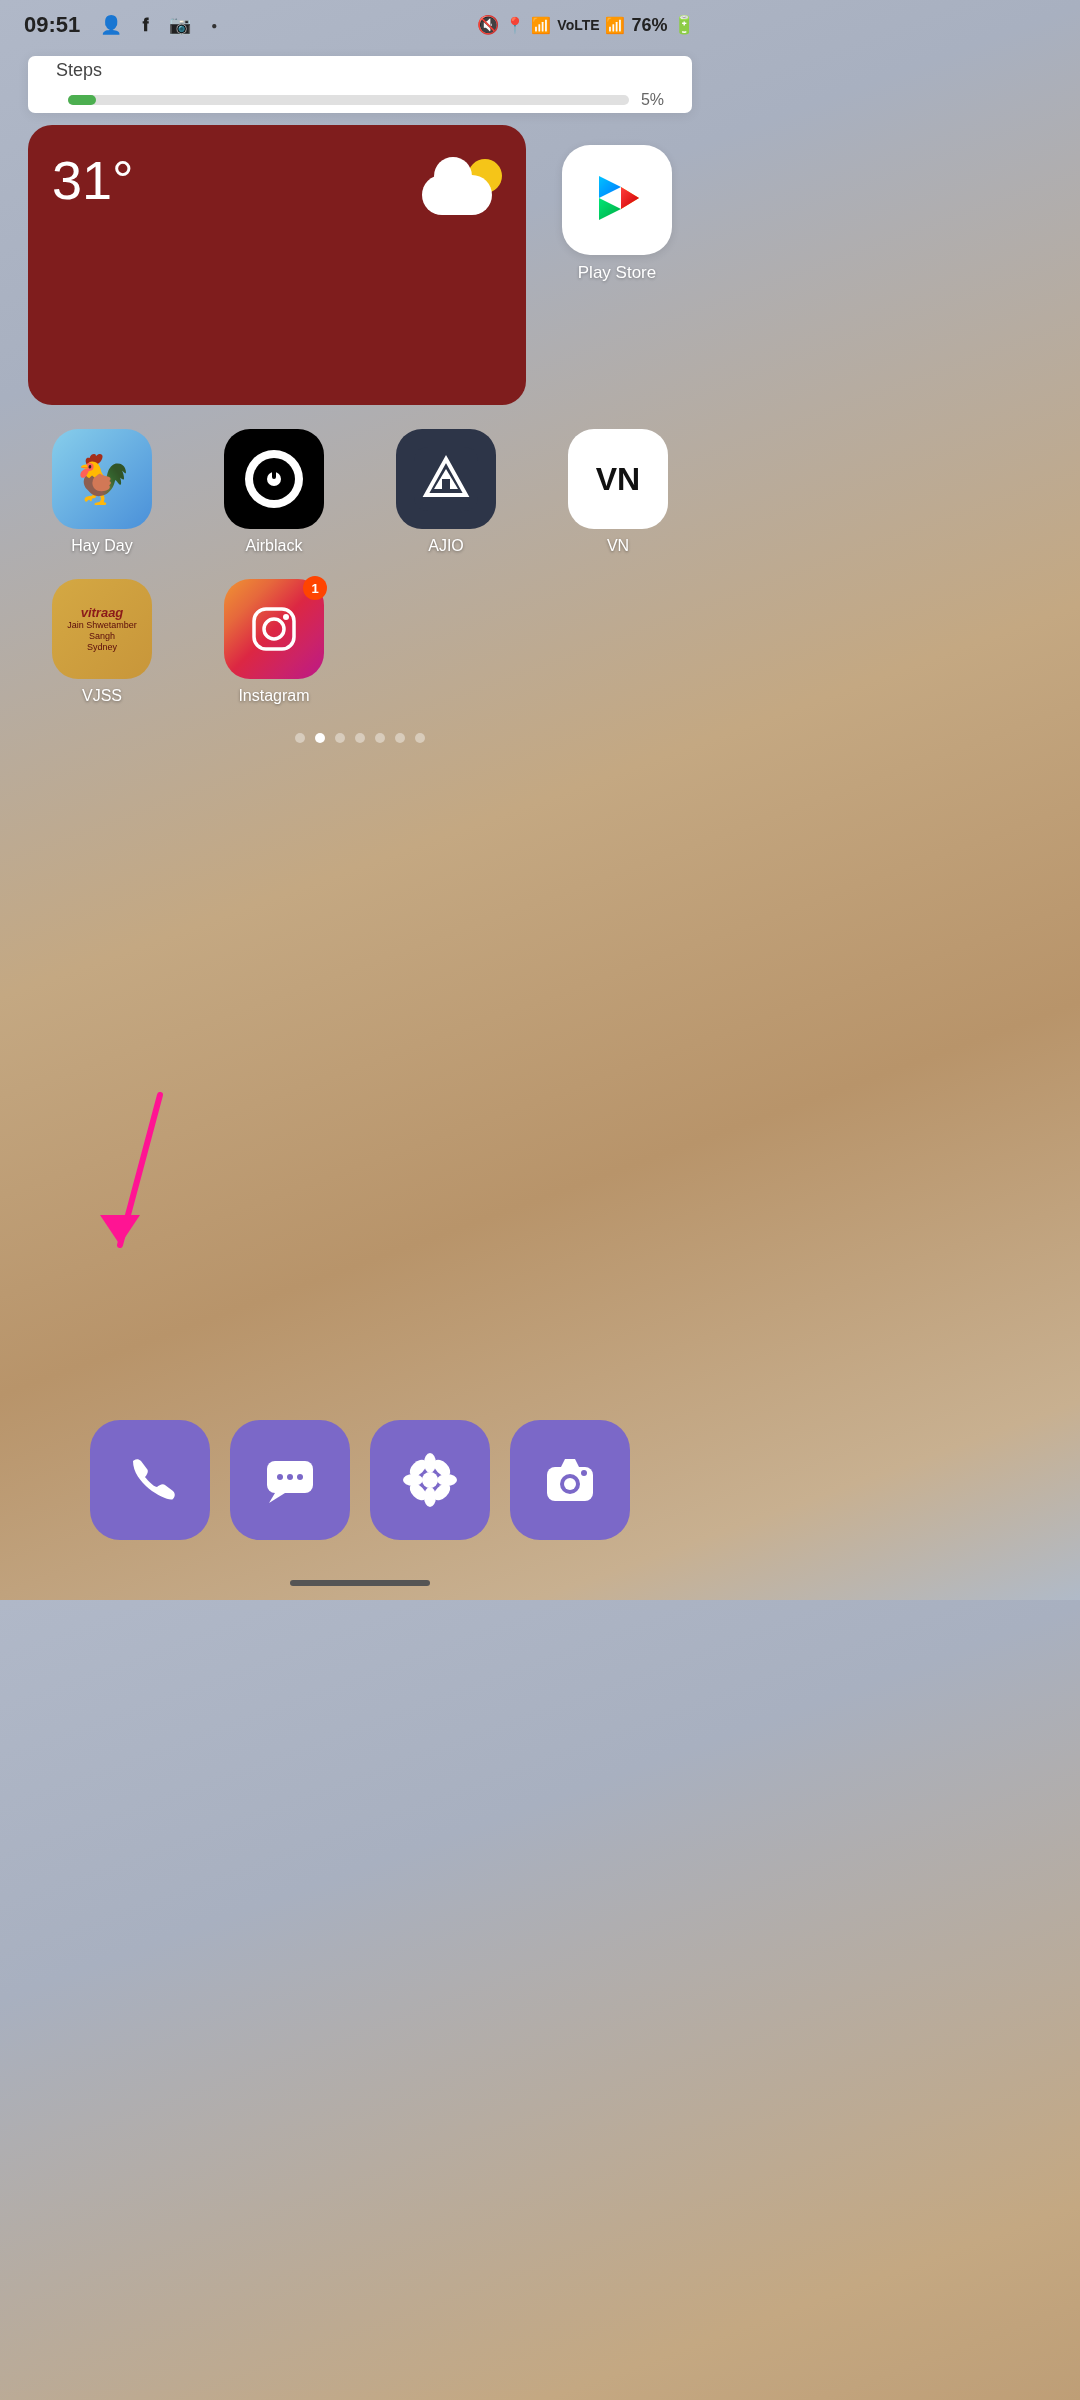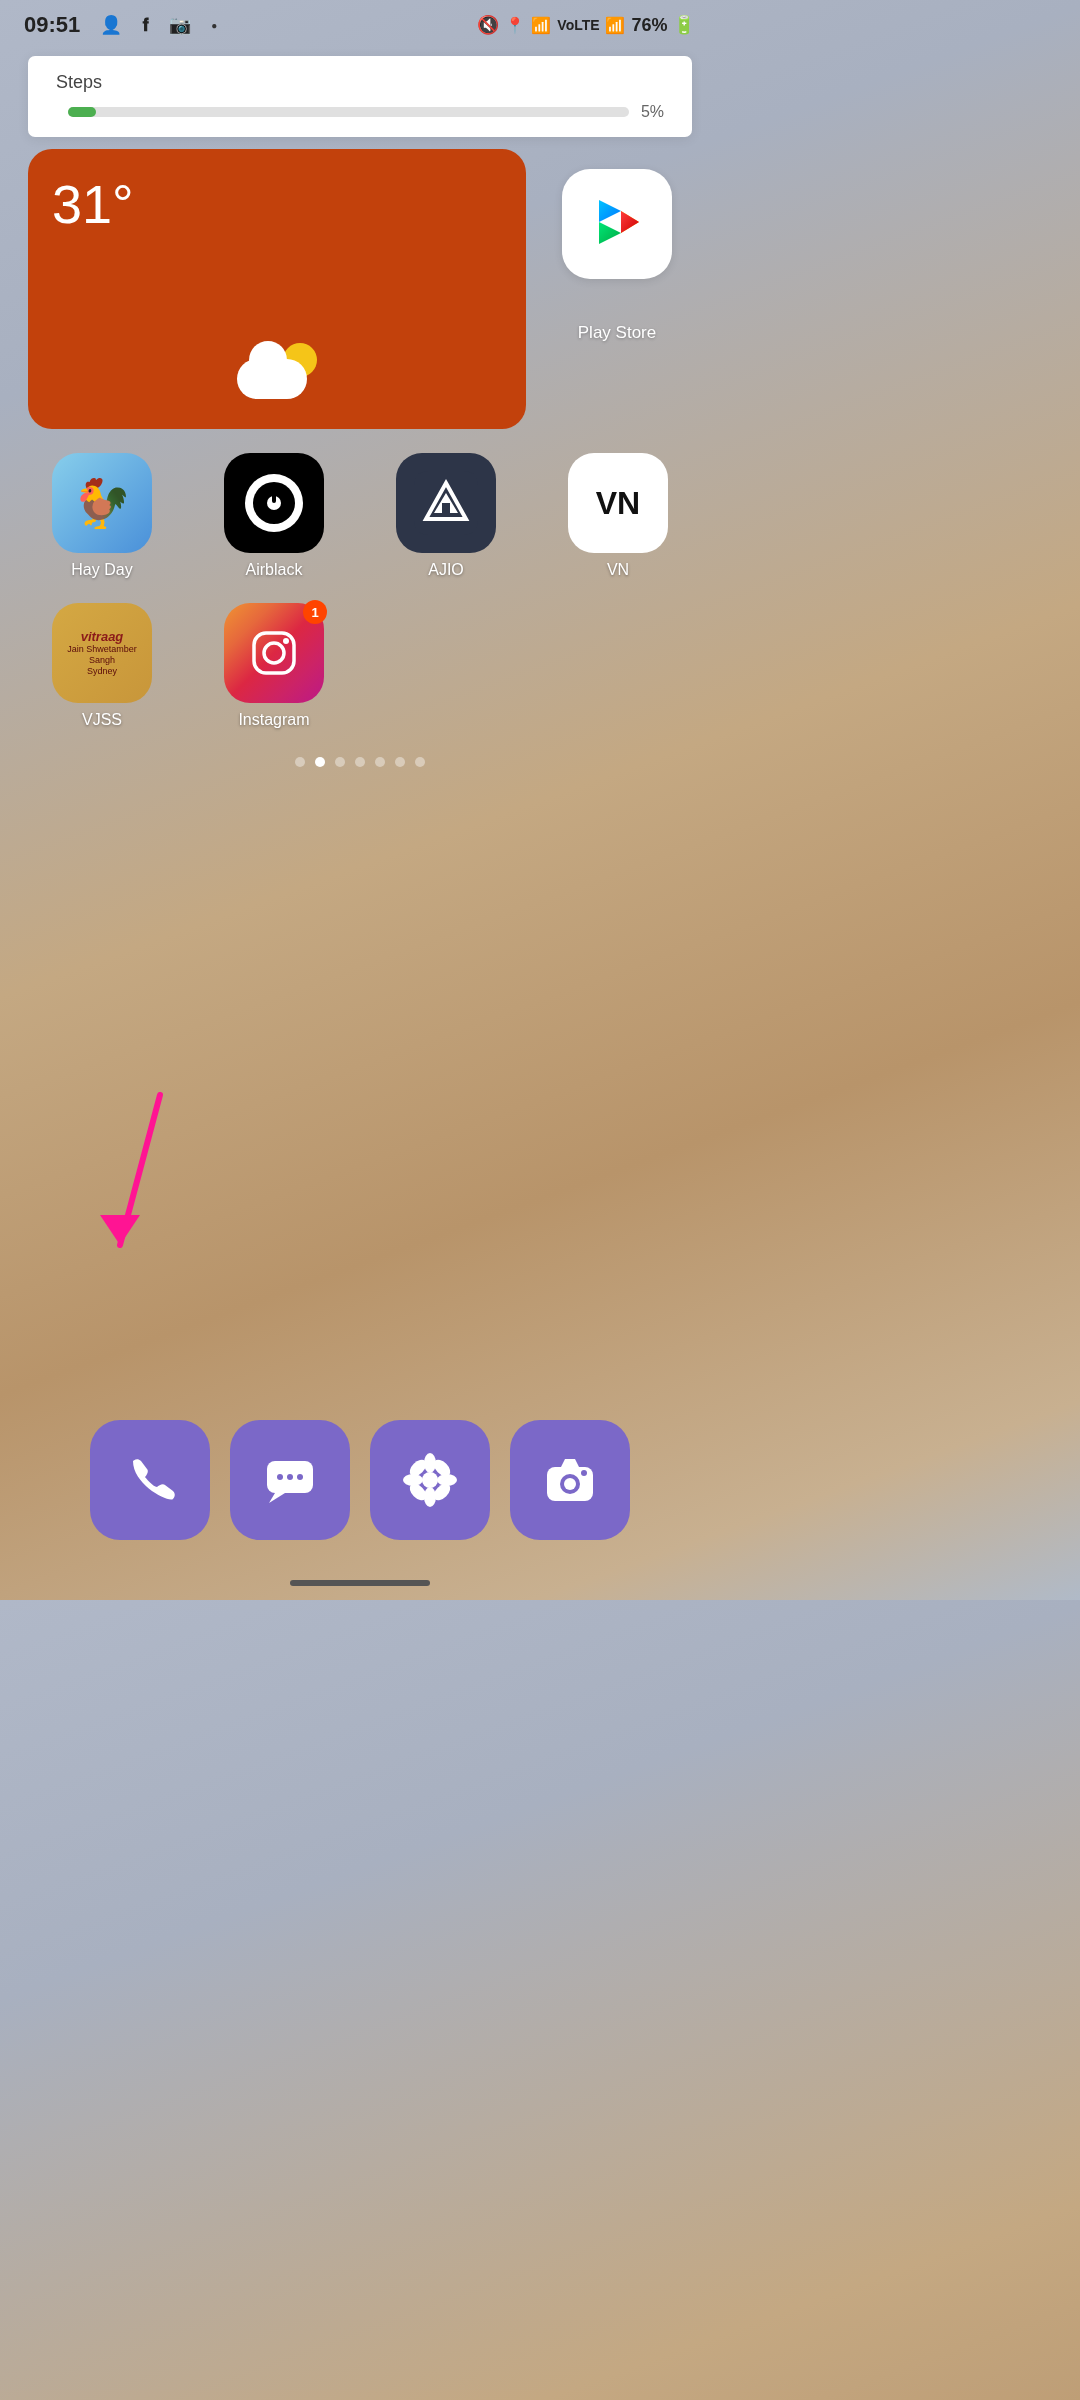--- a/index.html
+++ b/index.html
@@ -26,21 +26,21 @@
     }
     .status-left { display: flex; align-items: center; gap: 20px; }
     .status-right { display: flex; align-items: center; gap: 6px; font-size: 18px; }
     .status-time { font-size: 22px; font-weight: 700; }
 
     
     .steps-widget {
       background: white;
       border-radius: 7px;
       margin: 12px 28px;
-      padding: 16px 28px;
+      padding: 4px 28px;
       box-shadow: 0 2px 12px rgba(0,0,0,0.08);
     }
     .steps-title { font-size: 18px; color: #444; margin-bottom: 10px; }
     .steps-count { font-size: 44px; font-weight: 700; color: #111; }
     .steps-goal { font-size: 18px; color: #888; font-weight: 400; }
     .steps-progress-row { display: flex; align-items: center; justify-content: space-between; margin-top: 8px; }
     .steps-pct { font-size: 16px; color: #666; }
     .progress-bar-bg {
       height: 10px;
       background: #e0e0e0;
@@ -58,27 +58,27 @@
 
     
     .widget-row {
       display: flex;
       align-items: flex-start;
       margin: 12px 28px;
       gap: 16px;
     }
 
     .weather-widget {
-      background: #c2410c;
+      background: #7f1d1d;
       border-radius: 24px;
       padding: 24px 24px 20px;
       flex: 1;
       min-height: 280px;
       display: flex;
-      flex-direction: column;
+      flex-direction: row;
       justify-content: space-between;
       position: relative;
     }
     .weather-temp { font-size: 54px; color: white; font-weight: 300; }
     .weather-icon-row {
       display: flex;
       justify-content: center;
       margin: 10px 0;
     }
     .cloud-sun {
@@ -111,21 +111,20 @@
     .weather-location { color: white; font-size: 17px; font-weight: 600; text-align: center; }
     .weather-time { color: rgba(255,255,255,0.85); font-size: 15px; text-align: center; margin-top: 2px; }
 
     .playstore-col {
       display: flex;
       flex-direction: column;
       align-items: center;
       justify-content: center;
       width: 150px;
       margin-top: 20px;
-      gap: 36px;
     }
     .app-icon-wrap {
       width: 110px; height: 110px;
       background: white;
       border-radius: 28px;
       display: flex;
       align-items: center;
       justify-content: center;
       box-shadow: 0 2px 8px rgba(0,0,0,0.10);
       position: relative;

